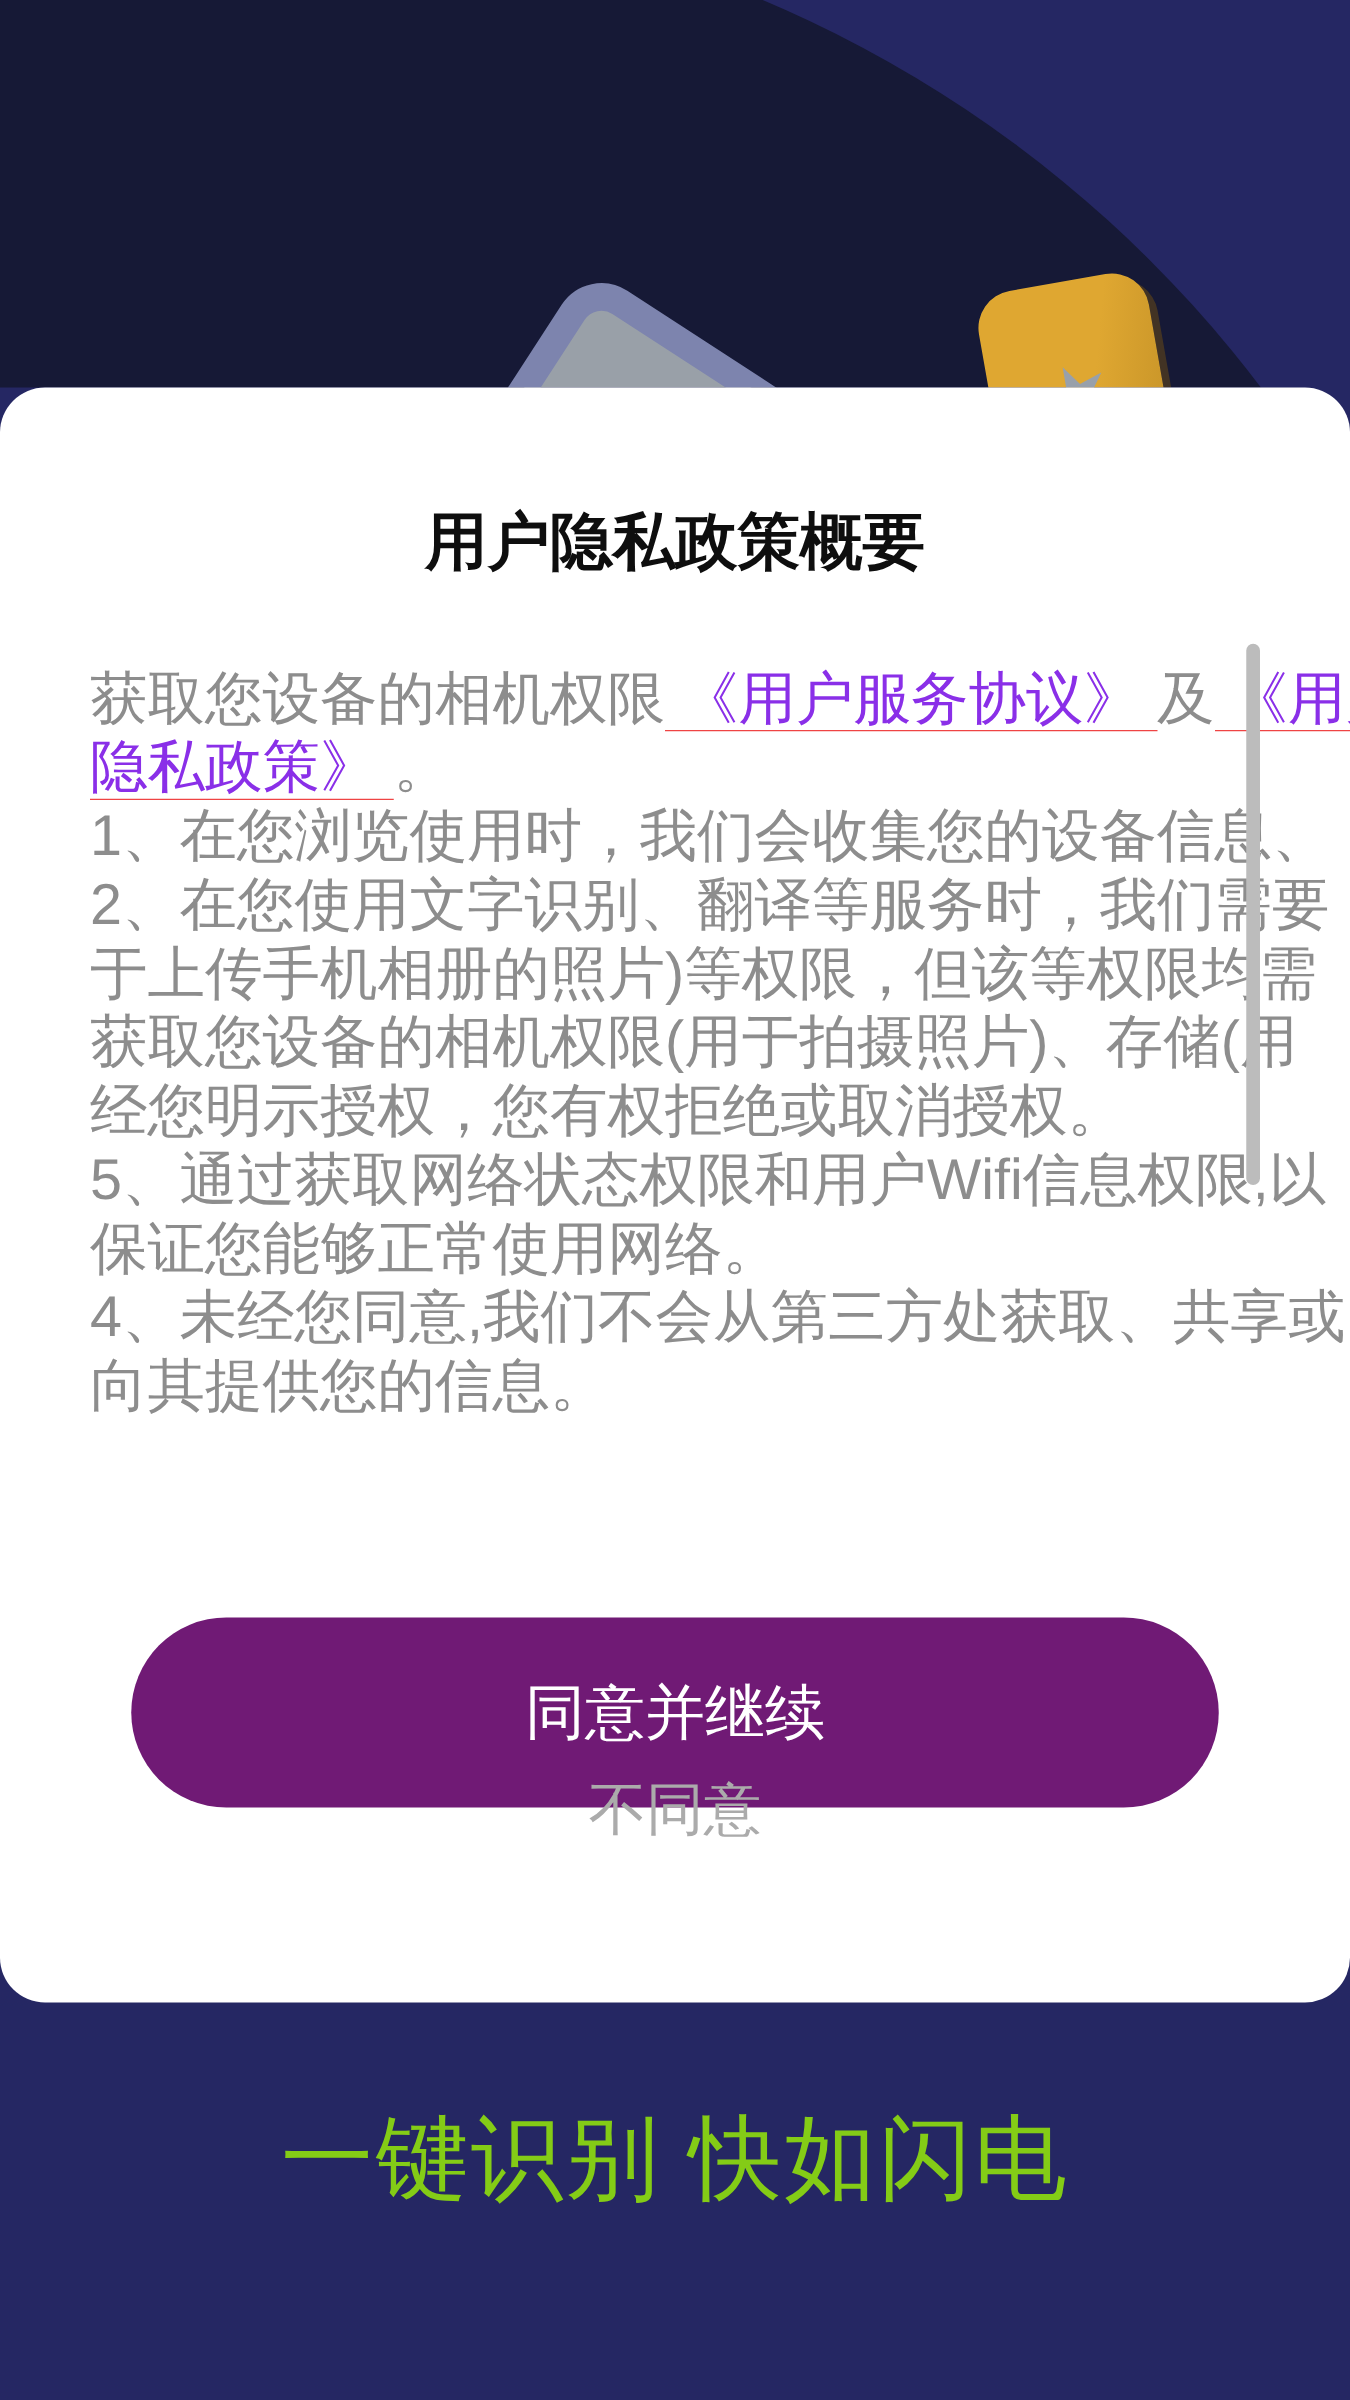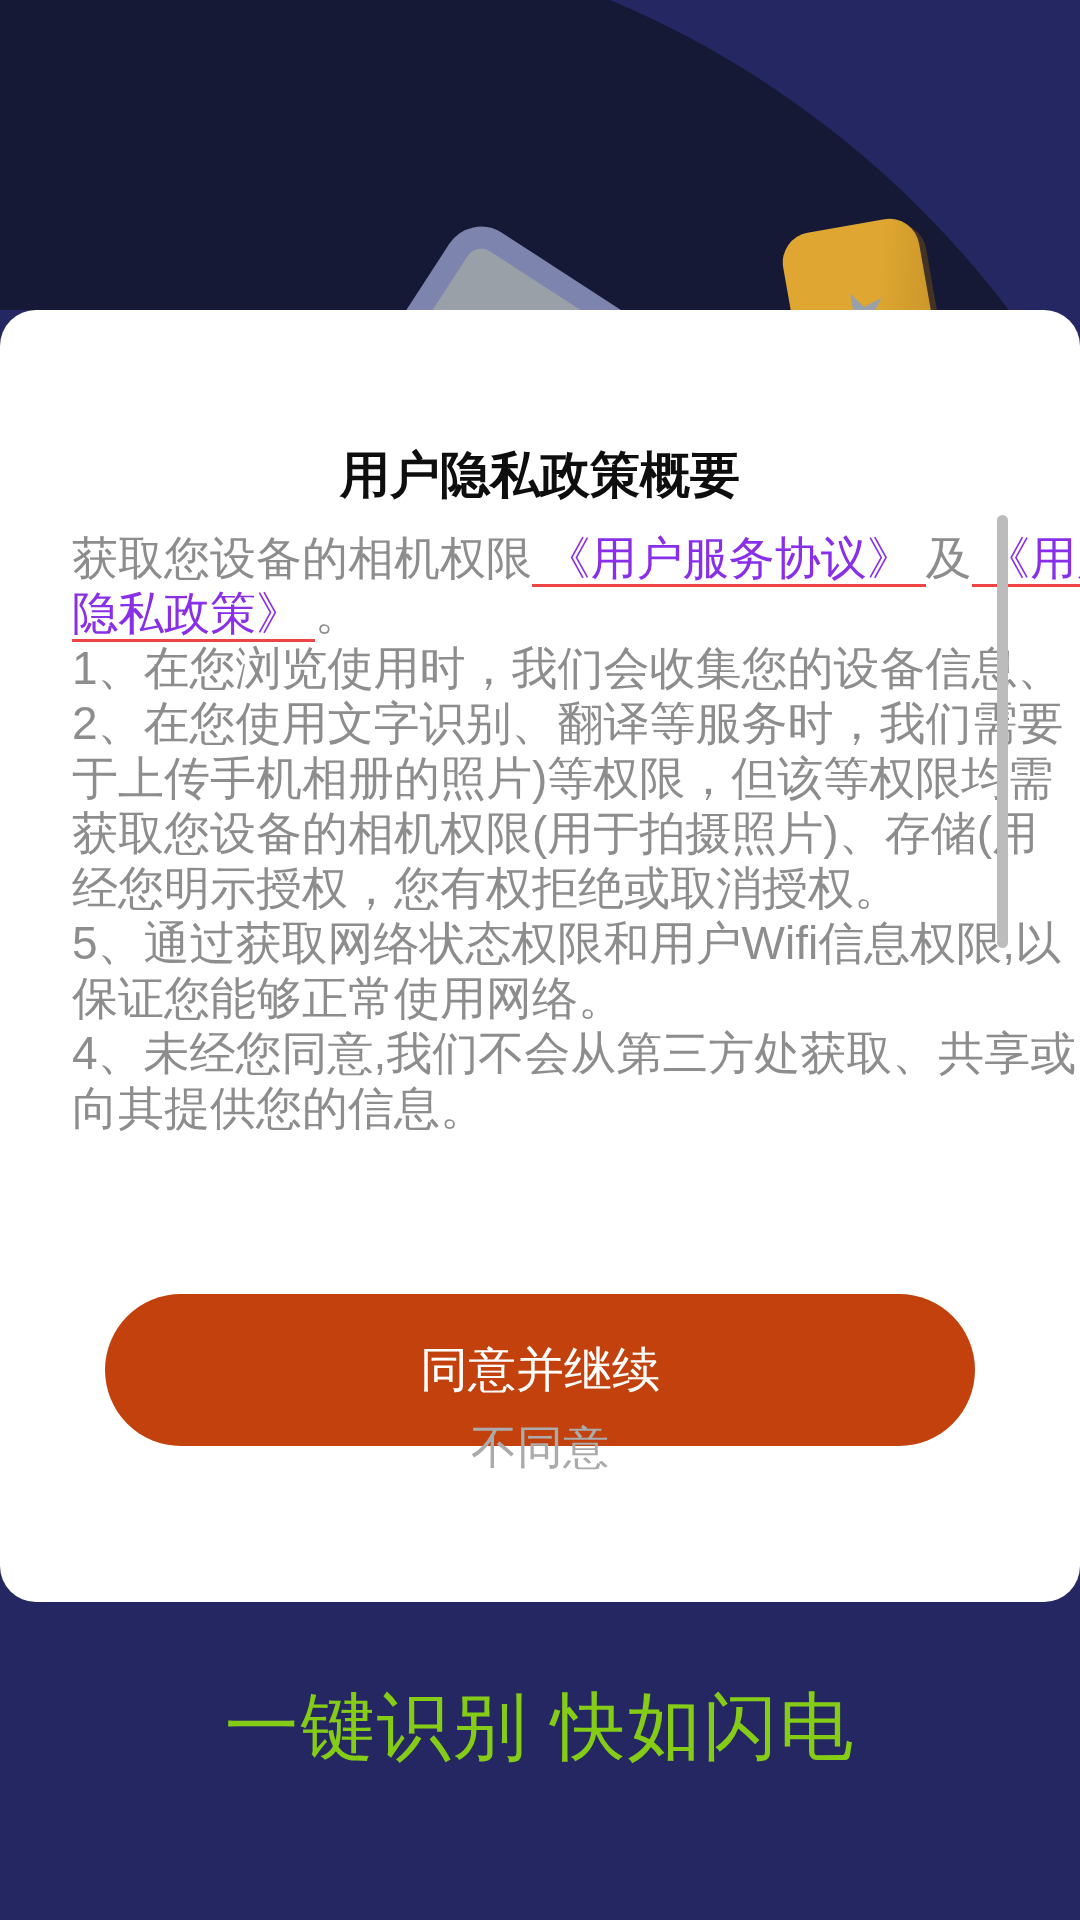--- a/index.html
+++ b/index.html
@@ -71,52 +71,51 @@
     border-radius: 36px;
     overflow: hidden;
   }
   .dialog-title {
     position: absolute;
     left: 0; top: 90px; width: 100%;
     text-align: center;
     font-size: 50px;
     font-weight: 700;
     color: #0E0E0E;
-    margin-top: 42px;
   }
   .privacy-text {
     position: absolute;
     left: 72px; top: 221px;
     width: 1008px;
   }
   .pline {
     height: 55px;
     line-height: 55px;
     font-size: 46px;
     color: #8D8D8D;
     white-space: pre;
   }
   .plink {
     color: #8A2FE8;
-    border-bottom: 3px solid #ef4444;
+    border-bottom: 1px solid #ef4444;
   }
   .scroll-thumb {
     position: absolute;
     left: 997px; top: 205px;
     width: 11px; height: 433px;
     border-radius: 6px;
     background: #BCBCBC;
   }
   .agree-btn {
     position: absolute;
     left: 105px; top: 984px;
     width: 870px; height: 152px;
     border: none;
     border-radius: 76px;
-    background: #c2410c;
+    background: #701a75;
     color: #FFFFFF;
     font-size: 48px;
     font-family: "Liberation Sans", "DejaVu Sans", sans-serif;
     display: flex; align-items: center; justify-content: center;
     cursor: pointer;
   }
   .disagree {
     position: absolute;
     left: 0; top: 1110px; width: 100%;
     height: 55px; line-height: 55px;

